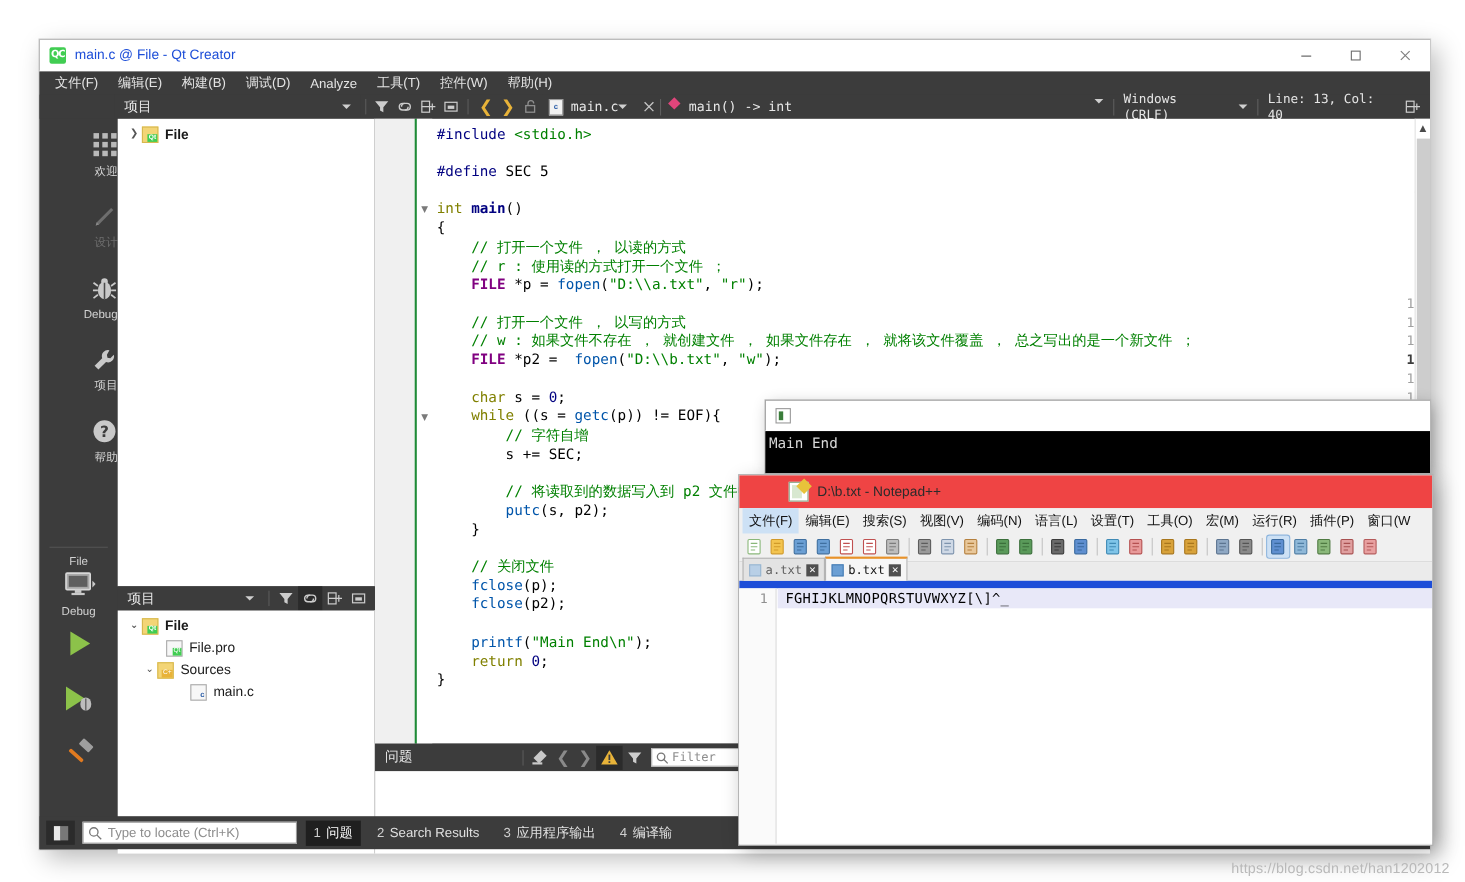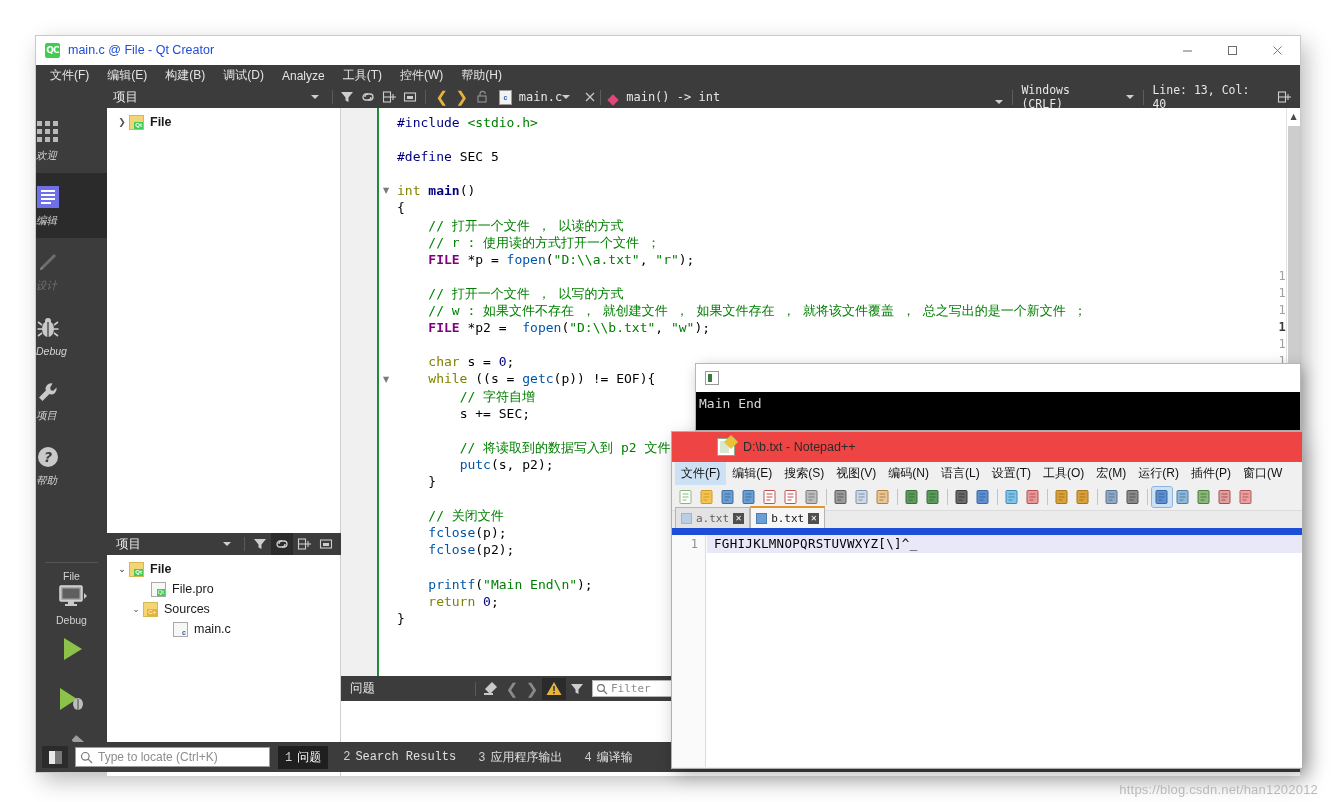--- a/index.html
+++ b/index.html
@@ -66,35 +66,35 @@
   .ticon svg { display:block; }
   .ticon.on { background:#2b2b2b; }
   #nav-arrows { display:flex; align-items:center; margin-left:2px; }
   .arrw { color:#e8b339; font-size:15px; width:20px; text-align:center; font-family:"DejaVu Sans", sans-serif;}
   #file-combo {
     flex:1; height:22px; display:flex; align-items:center; background:#3c3c3c;
   }
   .fchip { width:13px;height:15px;background:#f2f2f2;border:1px solid #9a9a9a; margin-left:6px;
            position:relative; font-size:7px; color:#2d5fa8; text-align:center; line-height:14px; font-weight:bold;}
   #file-combo-name { color:#e6e6e6; font-size:12px; font-family:"DejaVu Sans Mono", monospace; margin-left:7px;}
-  #sym-combo { width:430px; display:flex; align-items:flex-end; }
+  #sym-combo { width:430px; display:flex; align-items:flex-start; }
   .diamond { width:8px;height:8px;background:#e0457b;transform:rotate(45deg); margin-left:8px;}
   #sym-name { color:#e6e6e6; font-size:12px; font-family:"DejaVu Sans Mono", monospace; margin-left:9px;}
   #eol-combo { display:flex; align-items:center; }
   #eol-text { color:#e6e6e6; font-size:11.5px; font-family:"DejaVu Sans Mono", monospace; }
   #linecol { color:#e6e6e6; font-size:11.5px; font-family:"DejaVu Sans Mono", monospace; padding:0 8px;}
   .vsep { width:1px;height:15px;background:#5e5e5e; }
 
   
   #qt-modebar {
     position:absolute; left:0; top:72px; width:71px; height:664px; background:#3c3c3c;
   }
   .mode {
     width:71px; height:65px; display:flex; flex-direction:column;
-    align-items:flex-start; justify-content:center; gap:4px;font-style:italic;
+    align-items:flex-end; justify-content:center; gap:4px;
   }
   .mode.sel { background:#2b2b2b; }
   .mode .mlabel { font-size:10.5px; color:#d2d2d2; font-family:"Liberation Sans", sans-serif; }
   .mode.dim .mlabel { color:#6e6e6e; }
   .mode .micon { height:26px; display:flex; align-items:center; justify-content:center;}
   .modesep { height:1px; background:#545454; margin:3px 9px; }
   .run-btn { width:71px; height:50px; display:flex; align-items:center; justify-content:center; }
   .kitbox { width:71px; display:flex; flex-direction:column; align-items:center; gap:2px; padding-top:4px;}
   .kitbox .klabel { font-size:10.5px; color:#d2d2d2; }
 
@@ -190,21 +190,21 @@
   }
   #sb-toggle { width:26px;height:22px; margin-left:6px; background:#2b2b2b; display:flex;
                align-items:center; justify-content:center;}
   #sb-toggle .l { width:6px;height:13px;background:#e9e9e9; }
   #sb-toggle .r { width:7px;height:13px;background:#787878; }
   #locate {
     width:195px; height:20px; background:#ffffff; border:1px solid #9b9b9b; margin-left:7px;
     display:flex; align-items:center; padding-left:4px;
   }
   #locate .ph { font-size:12px; color:#8d8d8d; margin-left:5px;}
-  .sbtab { color:#e0e0e0; font-size:12px; font-family:Liberation Mono, monospace;
+  .sbtab { color:#e0e0e0; font-size:12px; font-family:Liberation Sans, sans-serif;
            padding:3px 7px; margin-left:8px; white-space:nowrap;}
   .sbtab .n { color:#cfcfcf; margin-right:5px; }
   .sbtab.active { background:#1f1f1f; color:#ffffff; }
 
   
   #console {
     position:absolute; left:696px; top:364px; width:604px; height:66px;
     background:#000; box-shadow:0 0 0 1px #b7b7b7, 3px 4px 14px rgba(0,0,0,.3);
   }
   #console-title {
@@ -405,34 +405,20 @@
                 <rect x="17" y="9" width="5" height="5"></rect>
               <rect x="1" y="17" width="5" height="5"></rect>
                 <rect x="9" y="17" width="5" height="5"></rect>
                 <rect x="17" y="17" width="5" height="5"></rect>
             </g>
           </svg>
         </span>
         <span class="mlabel">欢迎</span>
       </div>
 
-      <div class="mode sel">
-        <span class="micon">
-          <svg width="24" height="24" viewBox="0 0 24 24">
-            <rect x="1" y="1" width="22" height="22" fill="#6f6fe8"></rect>
-            <g stroke="#ffffff" stroke-width="2">
-              <line x1="5" y1="6" x2="19" y2="6"></line>
-                <line x1="5" y1="10" x2="19" y2="10"></line>
-              <line x1="5" y1="14" x2="19" y2="14"></line>
-                <line x1="5" y1="18" x2="15" y2="18"></line>
-            </g>
-          </svg>
-        </span>
-        <span class="mlabel">编辑</span>
-      </div>
 
       <div class="mode dim">
         <span class="micon">
           <svg width="24" height="24" viewBox="0 0 24 24">
             <polygon points="4,20 7,19 20,6 18,4 5,17" fill="#6e6e6e"></polygon>
             <polygon points="4,20 5,17 7,19" fill="#8a8a8a"></polygon>
           </svg>
         </span>
         <span class="mlabel">设计</span>
       </div>

